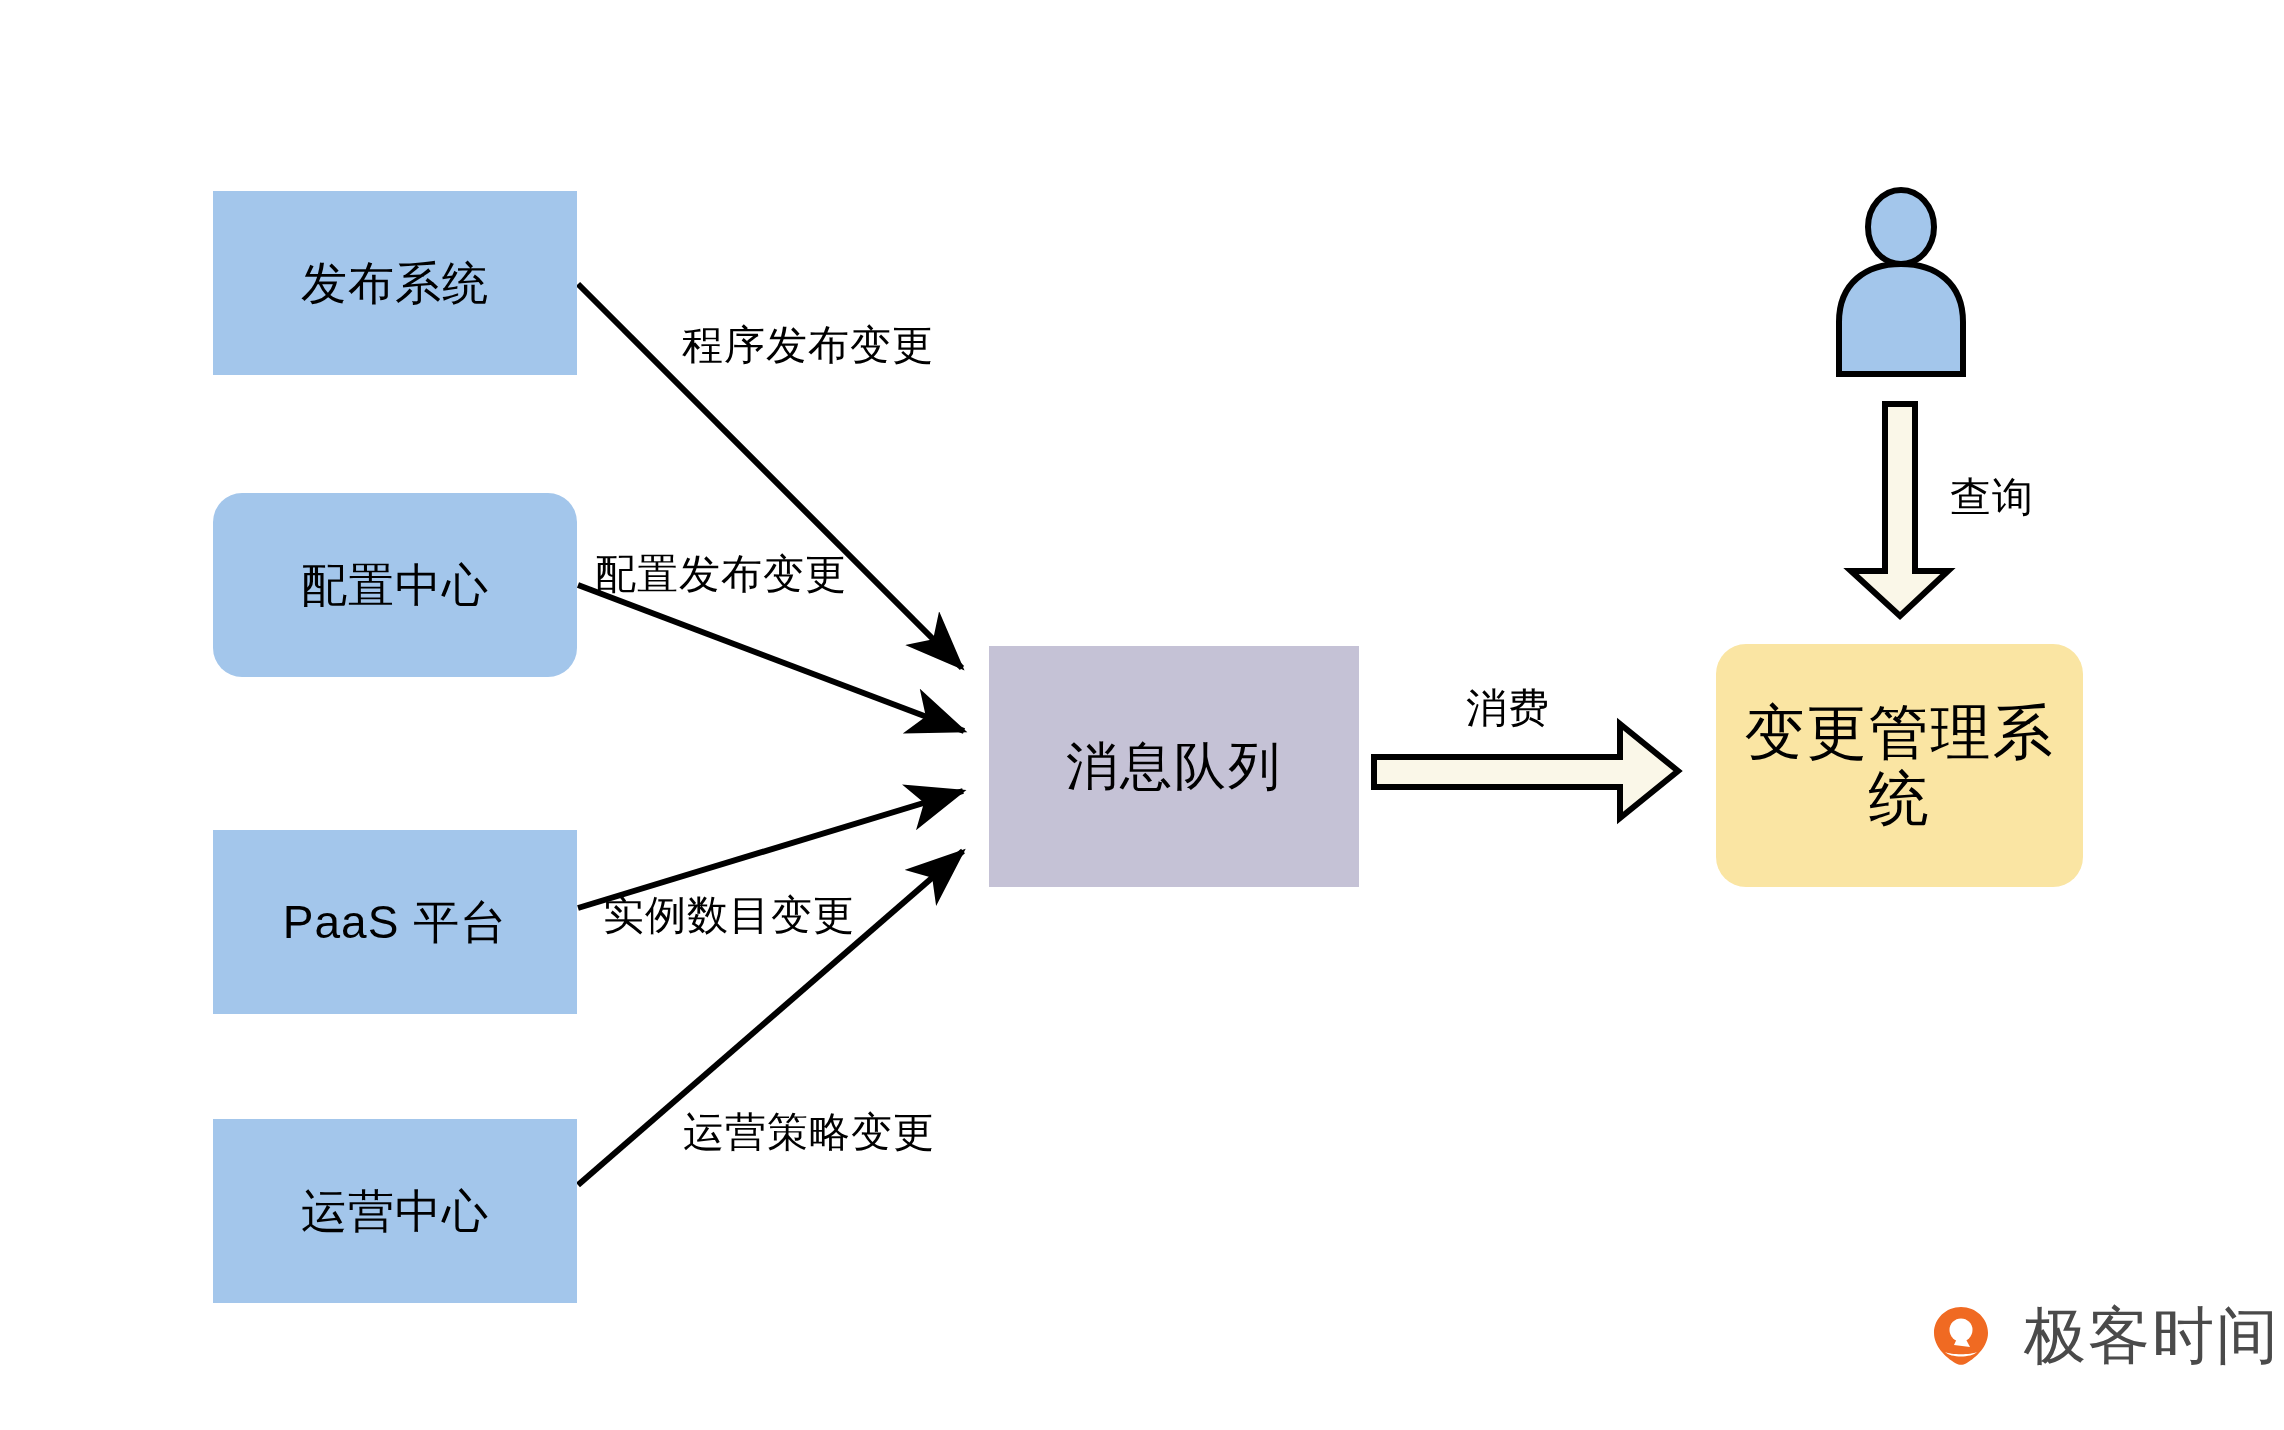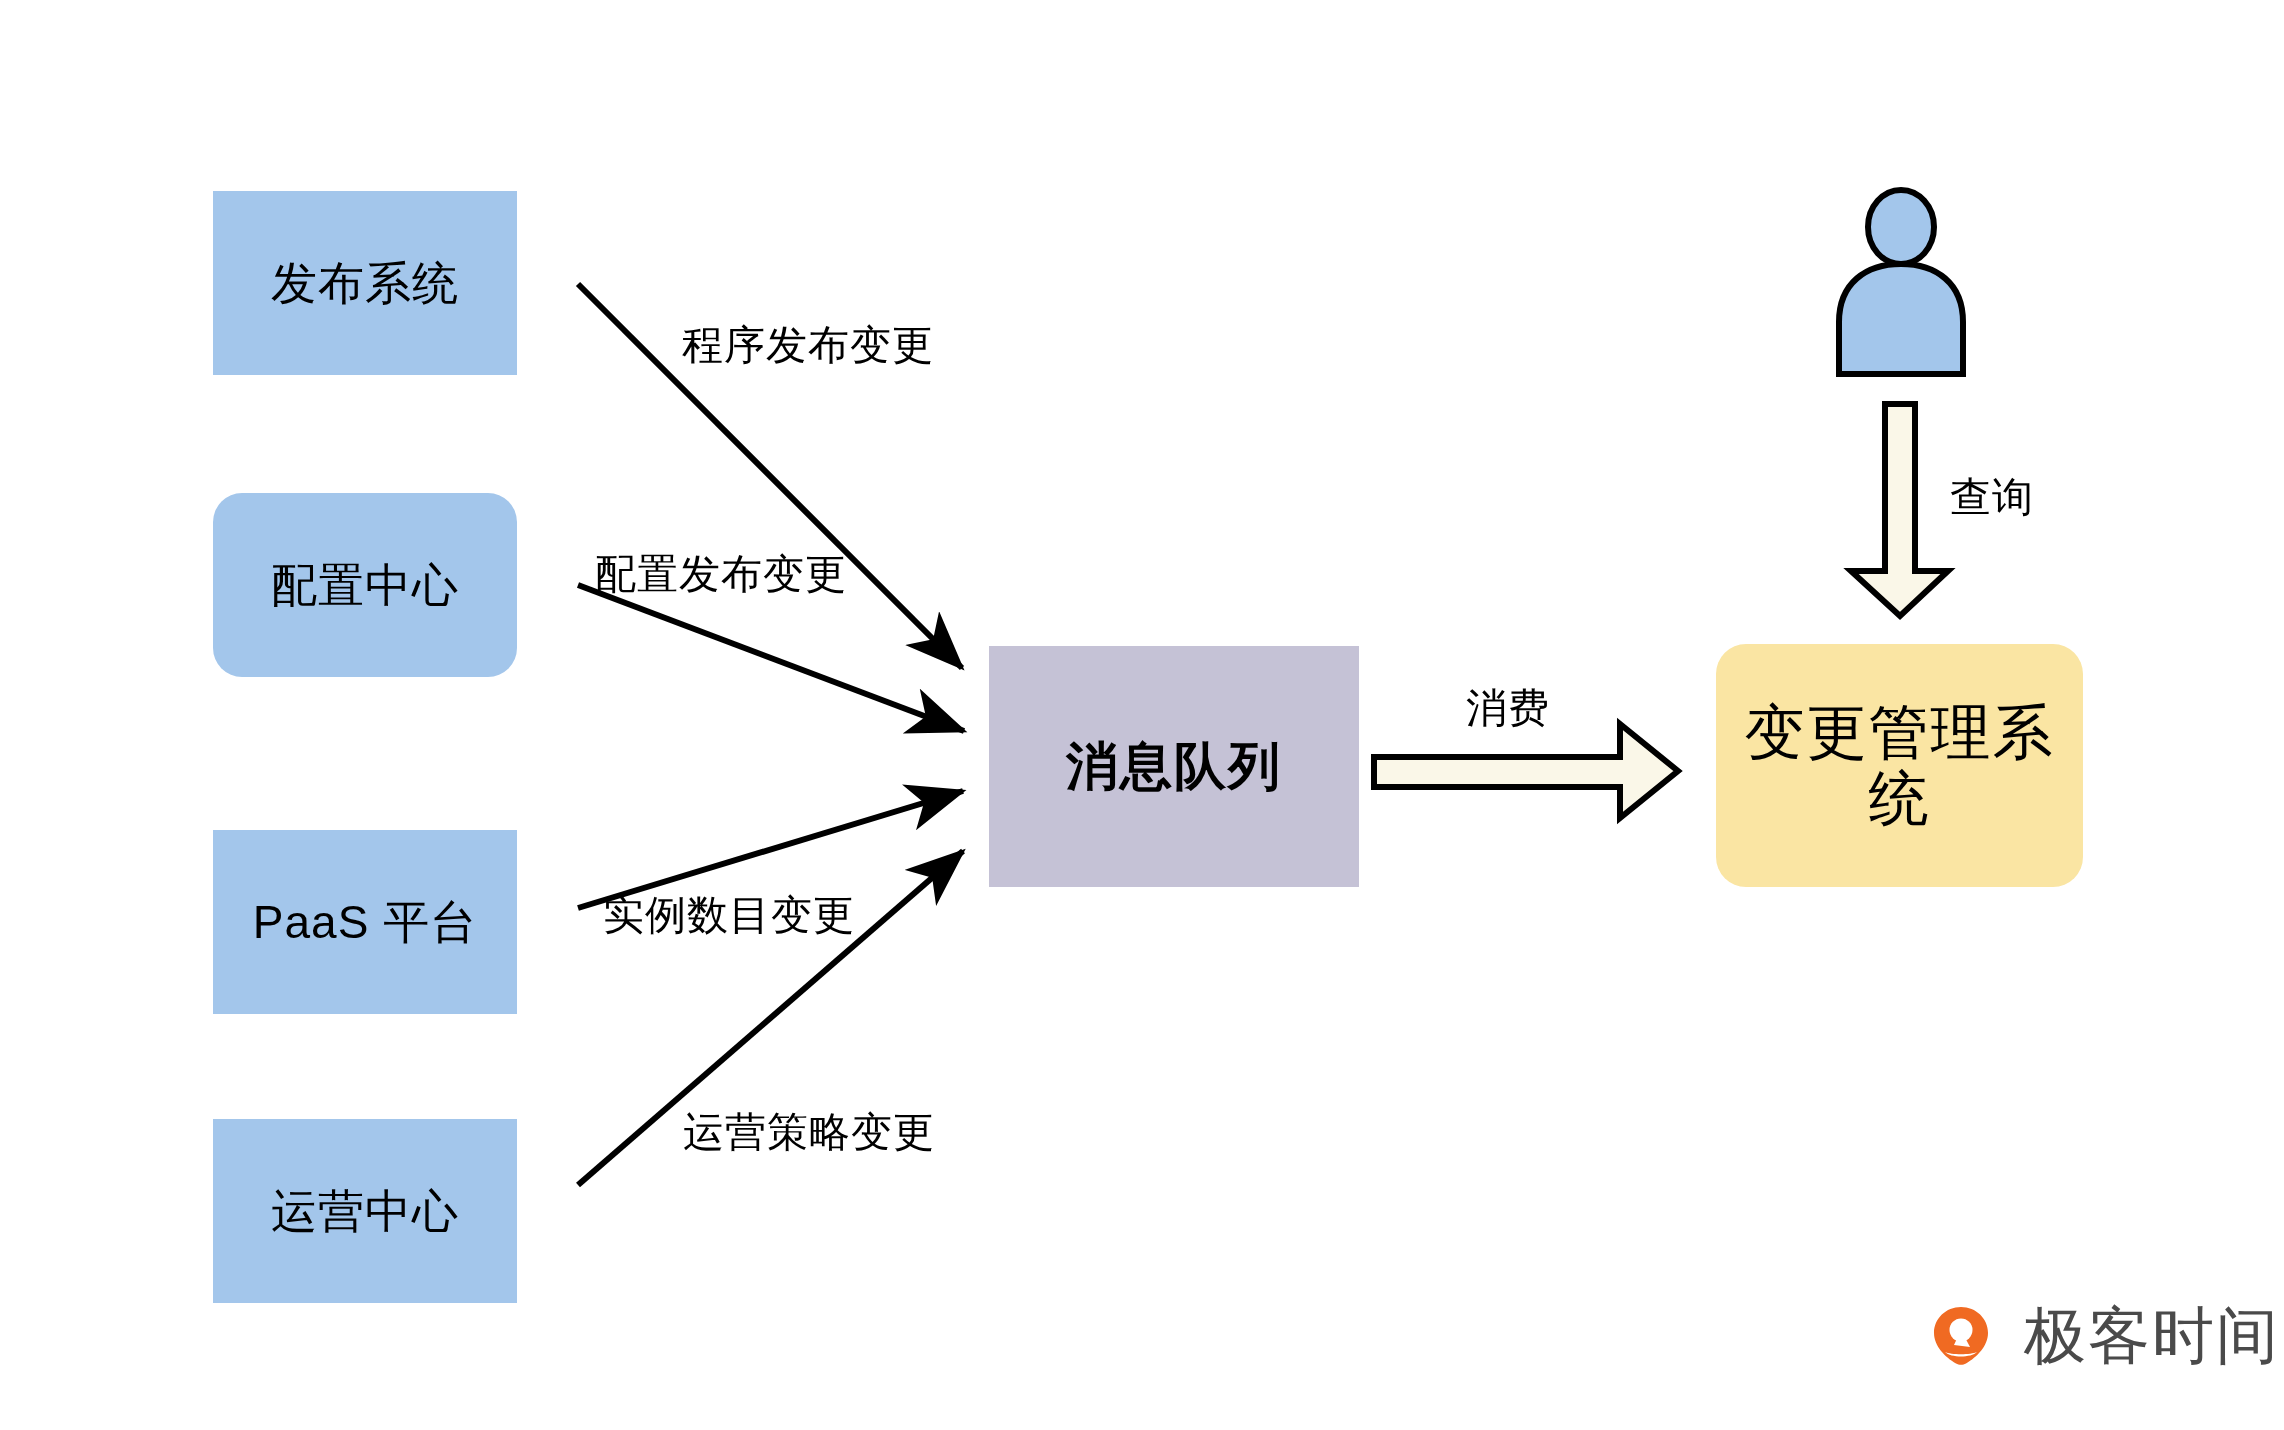--- a/index.html
+++ b/index.html
@@ -22,41 +22,40 @@
     position: absolute;
     display: flex;
     align-items: center;
     justify-content: center;
     box-sizing: border-box;
     color: #000000;
     text-align: center;
     line-height: 1.1;
   }
   .src-node {
-    width: 304px;
+    width: 364px;
     height: 184px;
     left: 213px;
     background: #A3C6EB;
     font-size: 46px;
     letter-spacing: 1px;
   }
   .src-node-1 { top: 191px; }
   .src-node-2 { top: 493px; border-radius: 29px; }
   .src-node-3 { top: 794px; margin-top: 36px; }
   .src-node-4 { top: 1119px; }
 
   .mq-node {
     left: 989px;
     top: 646px;
     width: 370px;
     height: 241px;
     background: #C5C2D6;
     font-size: 52px;
     letter-spacing: 2px;
-    font-weight: bold;
   }
   .cms-node {
     left: 1716px;
     top: 644px;
     width: 367px;
     height: 243px;
     background: #FAE5A3;
     font-size: 60px;
     letter-spacing: 2px;
     border-radius: 30px;

